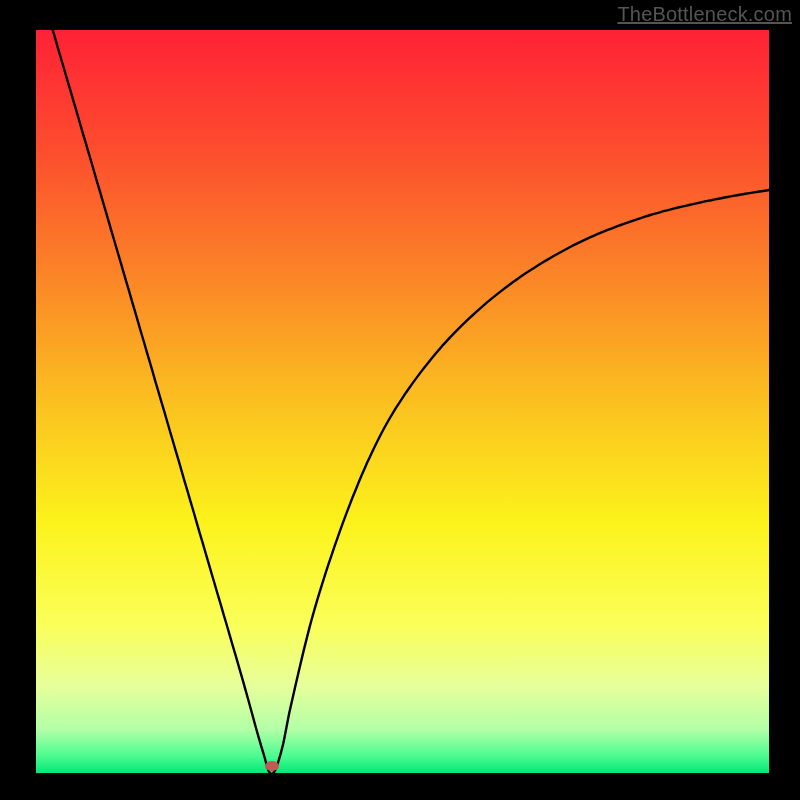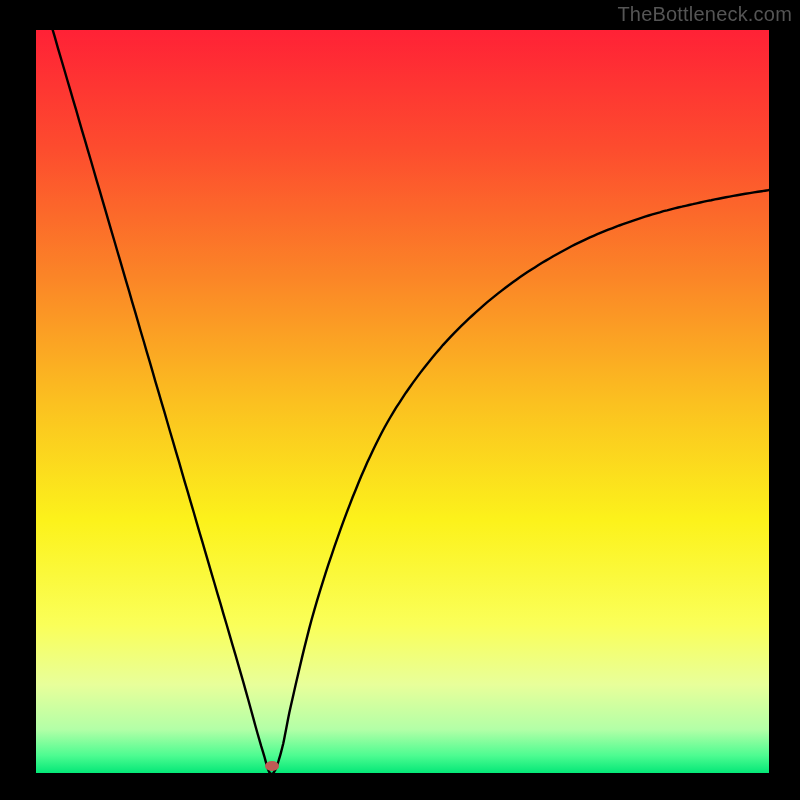--- a/index.html
+++ b/index.html
@@ -19,20 +19,21 @@
   }
   .watermark {
     position: absolute;
     top: 3px;
     right: 8px;
     color: #555;
     font-size: 20px;
     font-weight: 500;
     letter-spacing: 0.2px;
     z-index: 5;
+    text-decoration: underline;
   }
   svg {
     position: absolute;
     left: 0;
     top: 0;
   }
 </style>
 </head>
 <body>
 

